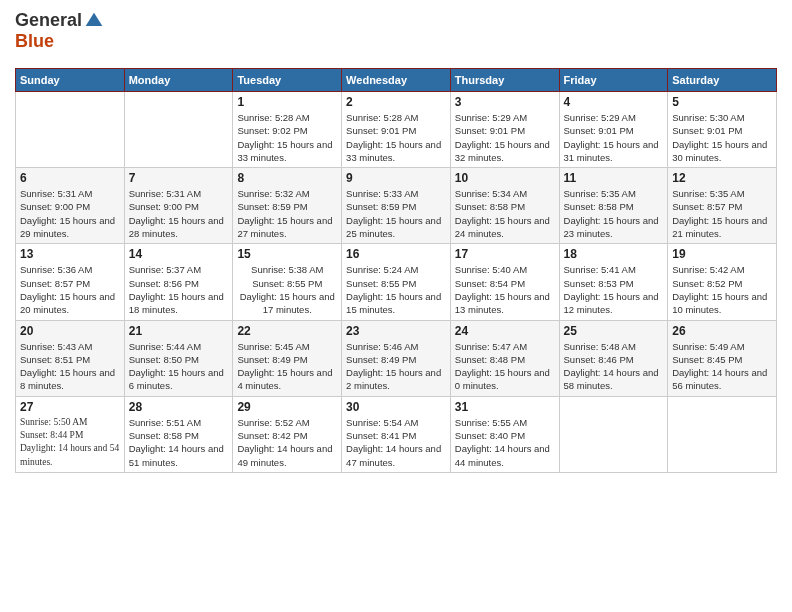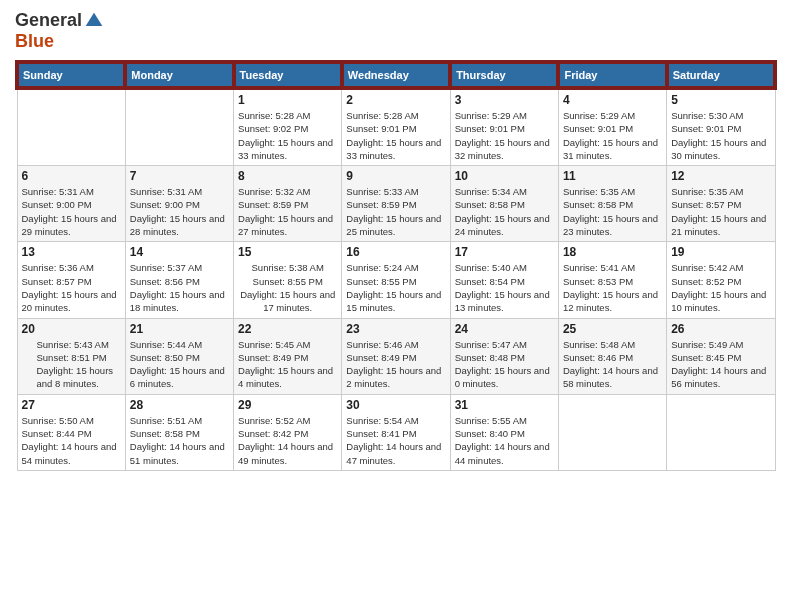--- a/index.html
+++ b/index.html
@@ -7,21 +7,21 @@
       font-family: Arial, sans-serif;
       background: #fff;
       width: 792px;
       min-height: 612px;
       padding: 10px 15px;
     }
     .header {
       display: flex;
       justify-content: space-between;
       align-items: flex-start;
-      margin-bottom: 8px;
+      margin-bottom: 16px;
     }
     .logo {
       display: flex;
       flex-direction: column;
       align-items: flex-start;
     }
     .logo-text {
       display: flex;
       align-items: center;
     }
@@ -57,21 +57,21 @@
       border-collapse: collapse;
       font-size: 10px;
     }
     .calendar thead th {
       background: #2e6da4;
       color: #fff;
       padding: 5px 4px;
       text-align: left;
       font-size: 11px;
       font-weight: bold;
-      border: 4px solid #7f1d1d;
+      border: 1px solid #7f1d1d;
     }
     .calendar tbody td {
       border: 1px solid #ccc;
       vertical-align: top;
       padding: 3px 4px;
       width: 108px;
       min-height: 75px;
       background: #fff;
     }
     .calendar tbody tr:nth-child(even) td {
@@ -240,21 +240,21 @@
         <td>
           <span class="day-num">19</span>
           <div class="day-info" style="white-space: pre-line;">Sunrise: 5:42 AM
 Sunset: 8:52 PM
 Daylight: 15 hours and 10 minutes.</div>
         </td>
       </tr>
       <tr>
         <td>
           <span class="day-num">20</span>
-          <div class="day-info" style="white-space: pre-line; margin-left: 15px;">Sunrise: 5:43 AM
+          <div class="day-info" style="white-space: pre-line;">Sunrise: 5:43 AM
 Sunset: 8:51 PM
 Daylight: 15 hours and 8 minutes.</div>
         </td>
         <td>
           <span class="day-num">21</span>
           <div class="day-info" style="white-space: pre-line;">Sunrise: 5:44 AM
 Sunset: 8:50 PM
 Daylight: 15 hours and 6 minutes.</div>
         </td>
         <td>
@@ -284,21 +284,21 @@
         <td>
           <span class="day-num">26</span>
           <div class="day-info" style="white-space: pre-line;">Sunrise: 5:49 AM
 Sunset: 8:45 PM
 Daylight: 14 hours and 56 minutes.</div>
         </td>
       </tr>
       <tr>
         <td>
           <span class="day-num">27</span>
-          <div class="day-info" style="white-space: pre-line;">Sunrise: 5:50 AM
+          <div class="day-info" style="white-space: pre-line; font-family: Liberation Serif, serif;">Sunrise: 5:50 AM
 Sunset: 8:44 PM
 Daylight: 14 hours and 54 minutes.</div>
         </td>
         <td>
           <span class="day-num">28</span>
           <div class="day-info" style="white-space: pre-line;">Sunrise: 5:51 AM
 Sunset: 8:58 PM
 Daylight: 14 hours and 51 minutes.</div>
         </td>
         <td>

